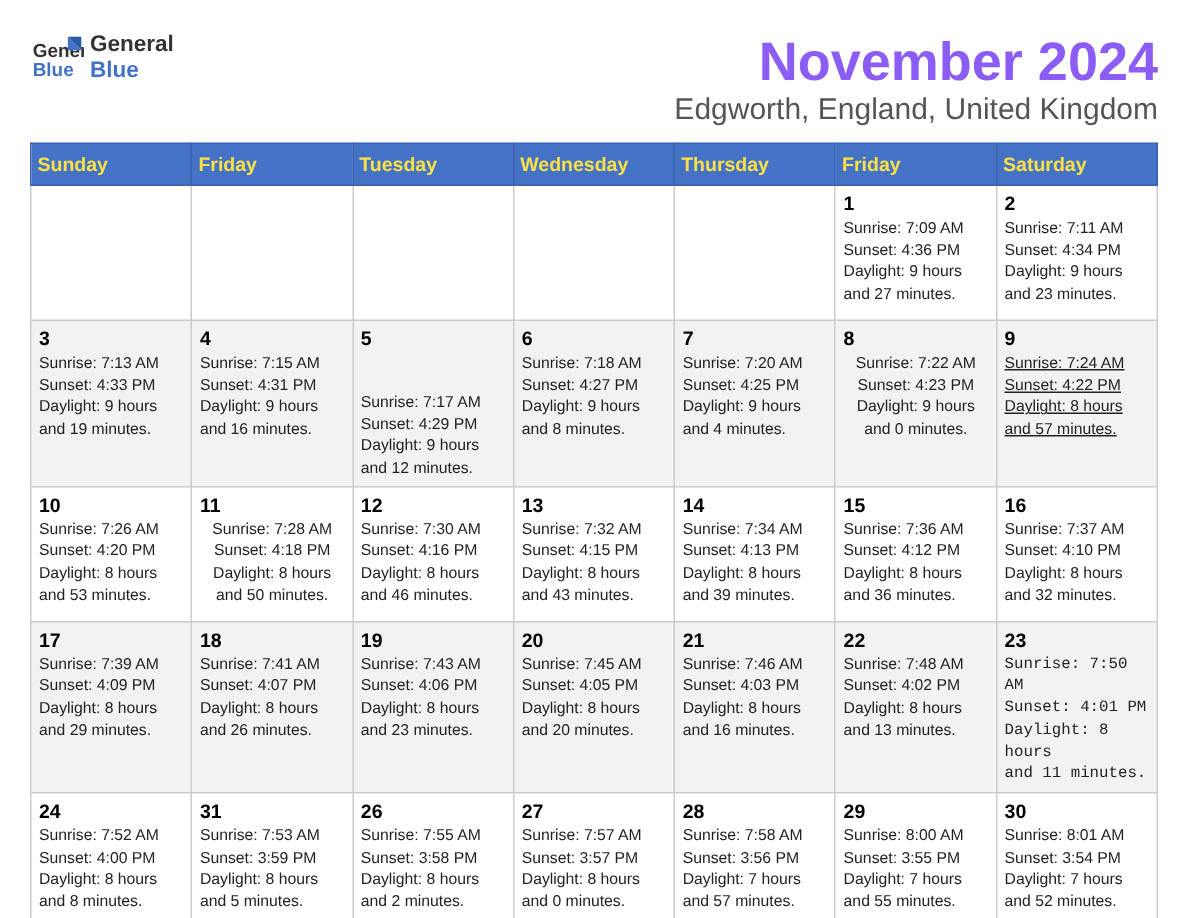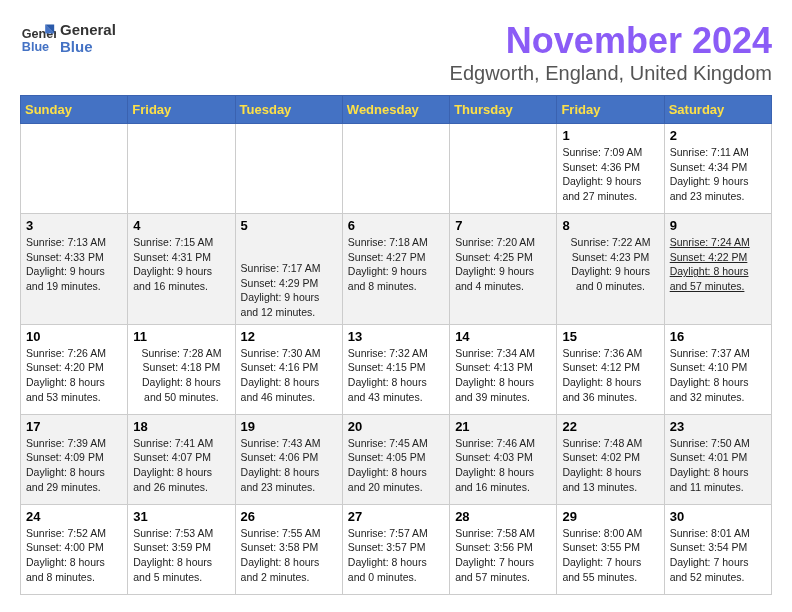--- a/index.html
+++ b/index.html
@@ -276,21 +276,21 @@
         </td>
         <td>
           <span class="day-num">22</span>
           <div class="day-info" style="white-space: pre-line;">Sunrise: 7:48 AM
 Sunset: 4:02 PM
 Daylight: 8 hours
 and 13 minutes.</div>
         </td>
         <td>
           <span class="day-num">23</span>
-          <div class="day-info" style="white-space: pre-line;">Sunrise: 7:50 AM
+          <div class="day-info" style="white-space: pre-line; font-family: Liberation Mono, monospace;">Sunrise: 7:50 AM
 Sunset: 4:01 PM
 Daylight: 8 hours
 and 11 minutes.</div>
         </td>
       </tr>
       <tr>
         <td>
           <span class="day-num">24</span>
           <div class="day-info" style="white-space: pre-line;">Sunrise: 7:52 AM
 Sunset: 4:00 PM

